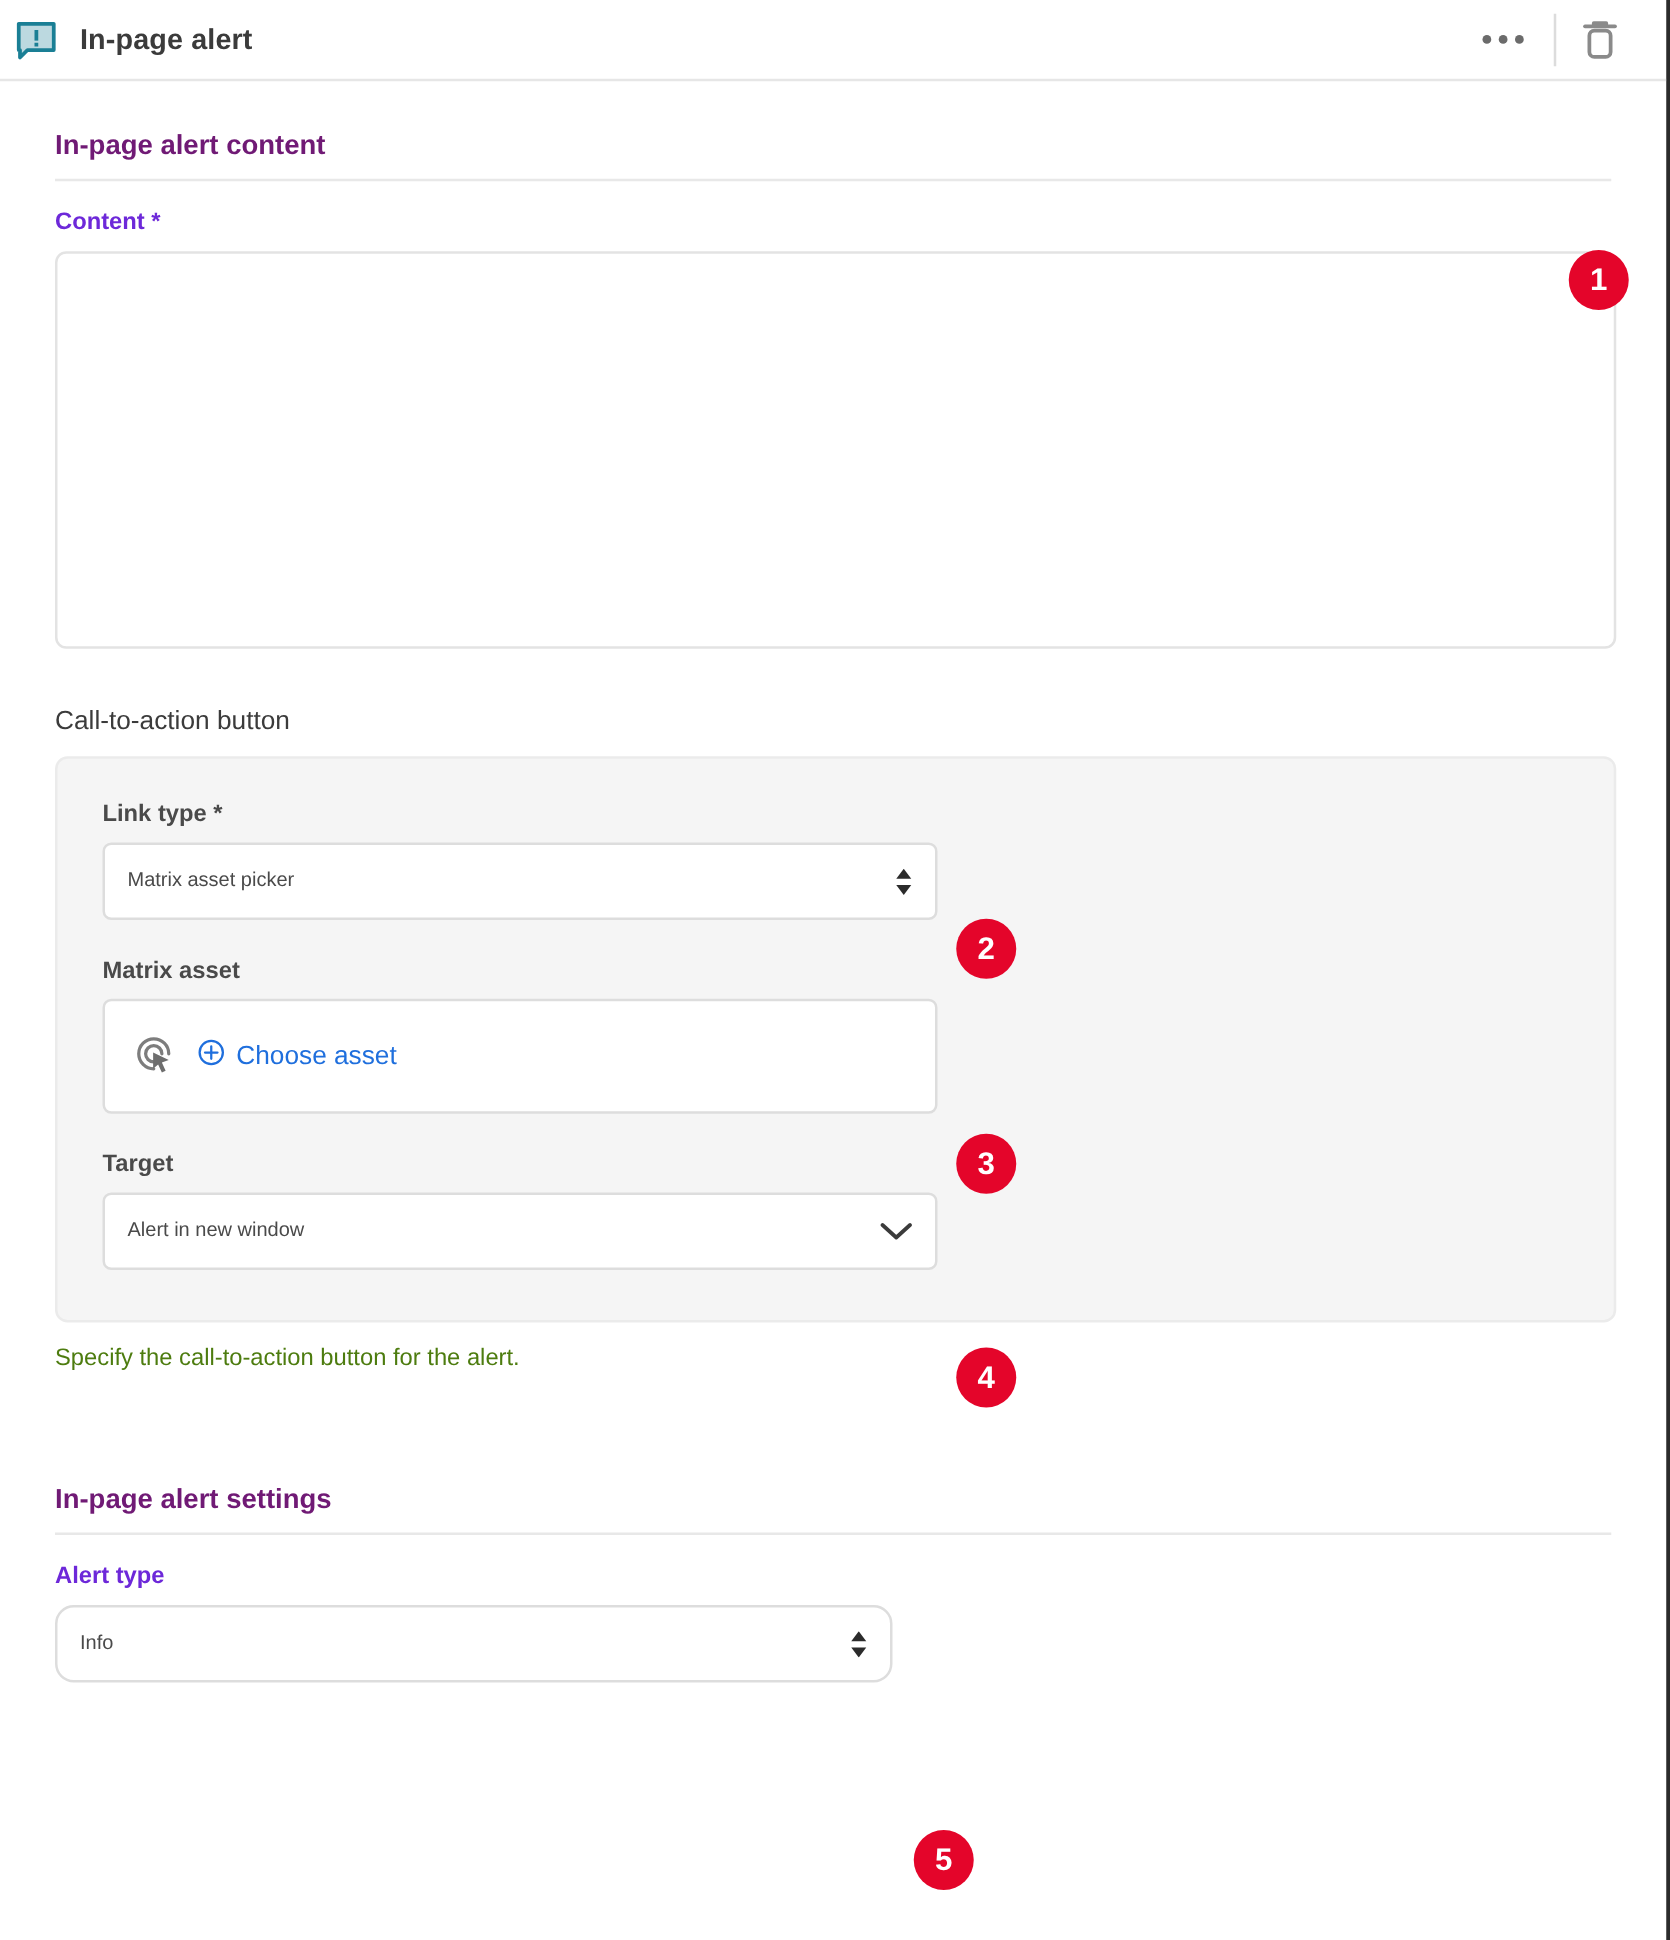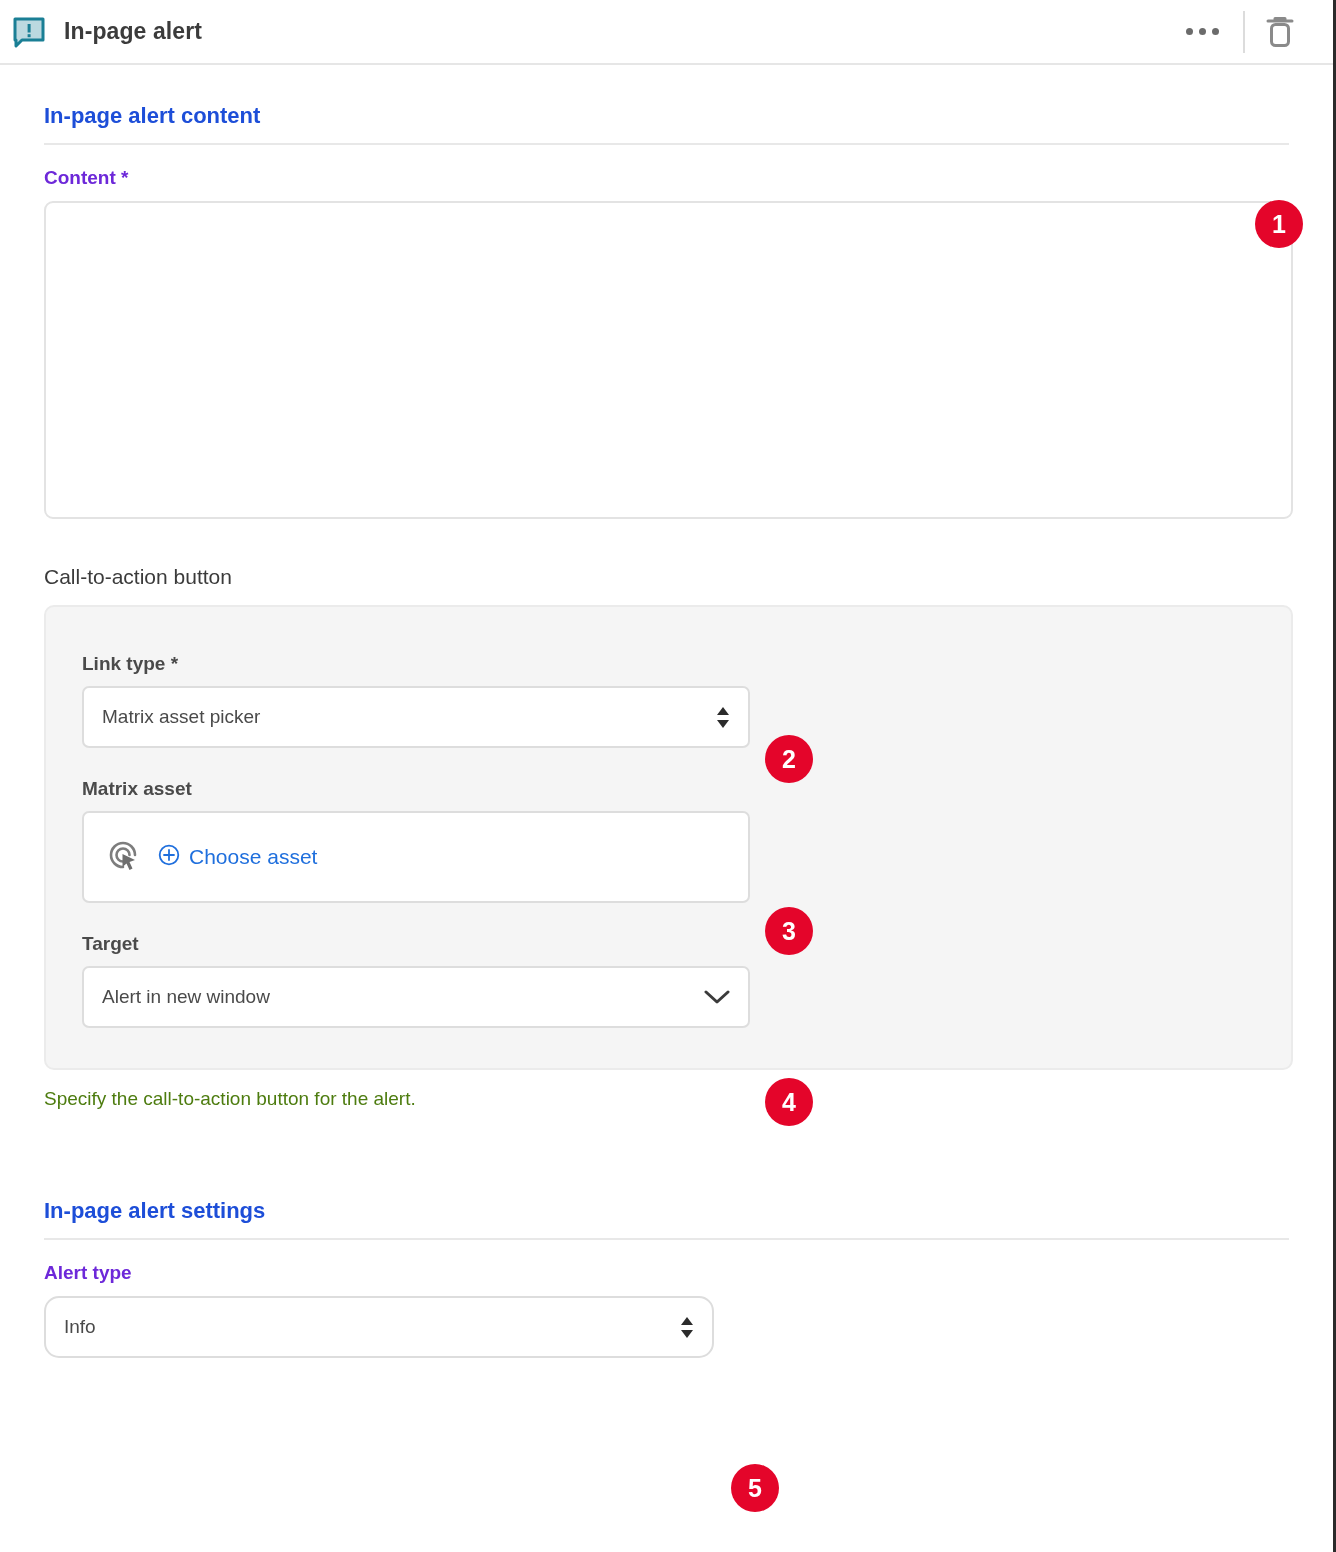--- a/index.html
+++ b/index.html
@@ -89,21 +89,21 @@
     align-items: center;
   }
 
   
   .content {
     padding: 0 44px;
   }
   .section-heading {
     font-size: 22px;
     font-weight: bold;
-    color: #1d4ed8;
+    color: #701a75;
     margin: 0;
     padding-top: 38px;
     padding-bottom: 14px;
   }
   .section-rule {
     height: 2px;
     background: #e8e8e8;
     width: 100%;
     margin-bottom: 22px;
   }
@@ -138,21 +138,21 @@
     font-weight: normal;
     color: #3b3b3b;
     margin: 0;
     padding-top: 46px;
     padding-bottom: 16px;
   }
   .cta-panel {
     background: #f5f5f5;
     border: 2px solid #ebebeb;
     border-radius: 10px;
-    padding: 46px 36px 40px 36px;
+    padding: 34px 36px 40px 36px;
     width: 1249px;
   }
   .cta-field { position: relative; margin-bottom: 30px; }
   .cta-field:last-child { margin-bottom: 0; margin-top: 20px; }
   .cta-label {
     font-size: 19px;
     font-weight: bold;
     color: #4a4a4a;
     display: block;
     margin-bottom: 11px;
@@ -164,21 +164,21 @@
     height: 62px;
     background: #ffffff;
     border: 2px solid #dddddd;
     border-radius: 7px;
     display: flex;
     align-items: center;
     padding: 0 18px;
     cursor: pointer;
   }
   .select-value {
-    font-size: 19px;
+    font-size: 16px;
     color: #4a4a4a;
   }
   .select-arrows {
     margin-left: auto;
     display: flex;
     flex-direction: column;
     gap: 3px;
     align-items: center;
   }
 

